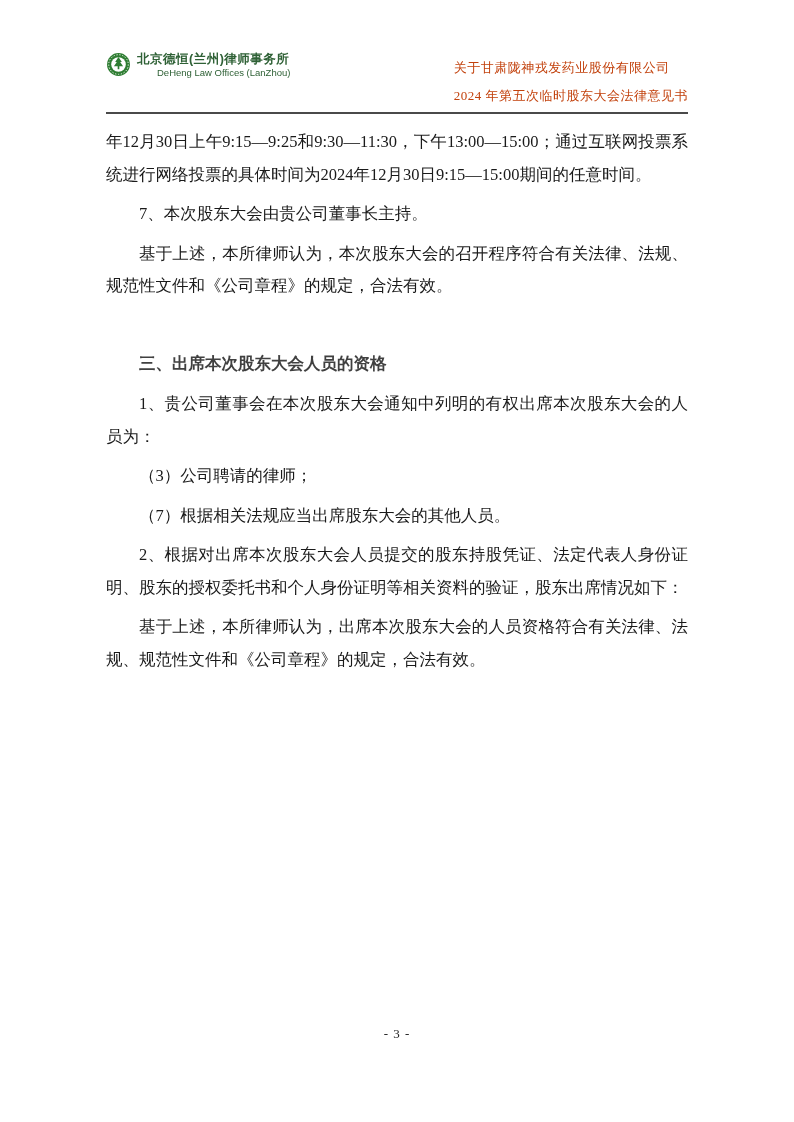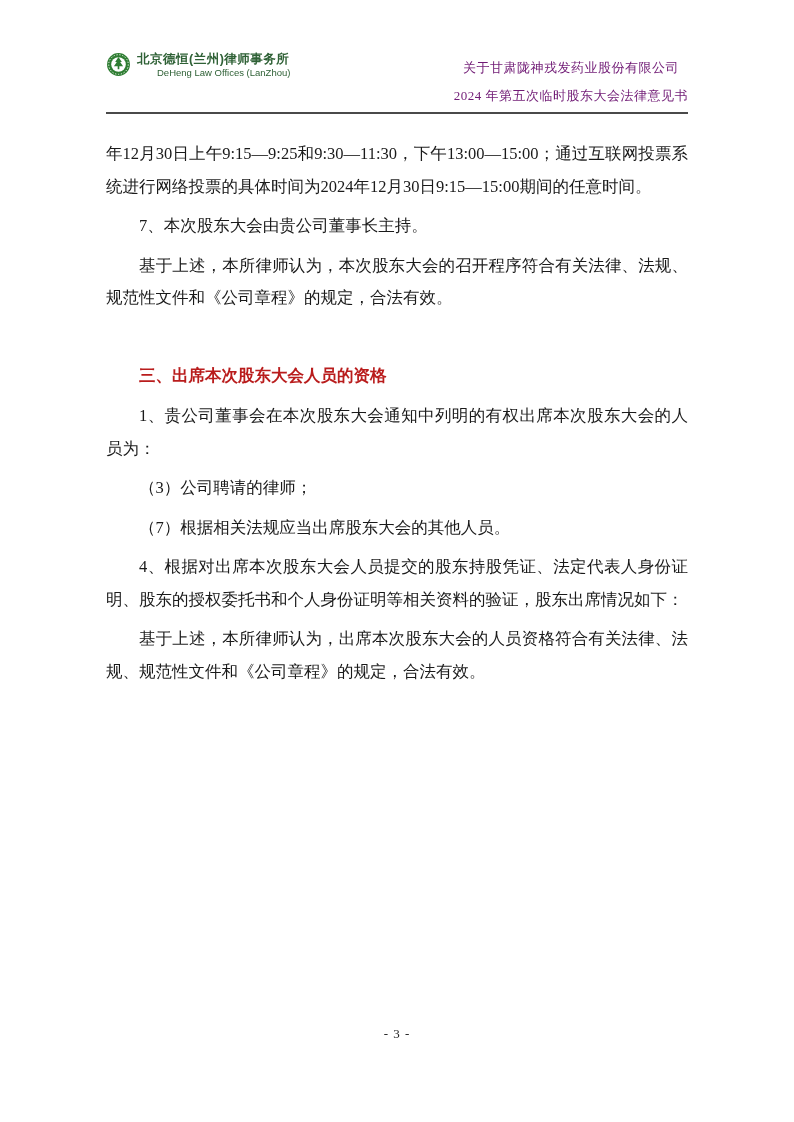--- a/index.html
+++ b/index.html
@@ -41,46 +41,46 @@
     line-height: 15px;
   }
   .firm-en {
     font-family: "Liberation Sans", "DejaVu Sans", sans-serif;
     font-size: 9.5px;
     color: #2f6136;
     line-height: 12px;
     padding-left: 20px;
   }
   .doc-title {
-    text-align: center;
+    text-align: left;
     font-size: 13px;
     line-height: 28px;
     margin-top: 4px;
     letter-spacing: 0.5px;
-    color: #701a75;
+    color: #c2410c;
   }
   
-  .doc-body { padding-top: 24px; }
+  .doc-body { padding-top: 12px; }
   .para {
     font-size: 16.5px;
     line-height: 32.5px;
     text-align: justify;
     text-indent: 2em;
     margin-bottom: 7px;
     word-break: break-all;
   }
   .para.no-indent { text-indent: 0; }
   .section-heading {
     font-family: "Liberation Sans", "DejaVu Sans", sans-serif;
     font-size: 16.5px;
     font-weight: bold;
     line-height: 32.5px;
     text-indent: 2em;
     margin: 44px 0 9px 0;
-    color: #b91c1c;
+    color: #404040;
   }
   
   .doc-footer {
     position: absolute;
     left: 0;
     top: 1026px;
     width: 100%;
     text-align: center;
     font-size: 13px;
     color: #1a1a1a;
@@ -114,21 +114,21 @@
   </header>
 
   <main class="doc-body">
     <p class="para no-indent">年12月30日上午9:15—9:25和9:30—11:30，下午13:00—15:00；通过互联网投票系统进行网络投票的具体时间为2024年12月30日9:15—15:00期间的任意时间。</p>
     <p class="para">7、本次股东大会由贵公司董事长主持。</p>
     <p class="para">基于上述，本所律师认为，本次股东大会的召开程序符合有关法律、法规、规范性文件和《公司章程》的规定，合法有效。</p>
     <h3 class="section-heading">三、出席本次股东大会人员的资格</h3>
     <p class="para">1、贵公司董事会在本次股东大会通知中列明的有权出席本次股东大会的人员为：</p>
     <p class="para">（3）公司聘请的律师；</p>
     <p class="para">（7）根据相关法规应当出席股东大会的其他人员。</p>
-    <p class="para">4、根据对出席本次股东大会人员提交的股东持股凭证、法定代表人身份证明、股东的授权委托书和个人身份证明等相关资料的验证，股东出席情况如下：</p>
+    <p class="para">2、根据对出席本次股东大会人员提交的股东持股凭证、法定代表人身份证明、股东的授权委托书和个人身份证明等相关资料的验证，股东出席情况如下：</p>
     <p class="para">基于上述，本所律师认为，出席本次股东大会的人员资格符合有关法律、法规、规范性文件和《公司章程》的规定，合法有效。</p>
   </main>
 
   <footer class="doc-footer">
     <span>- 3 -</span>
   </footer>
 
 </div>
 
 </body></html>

